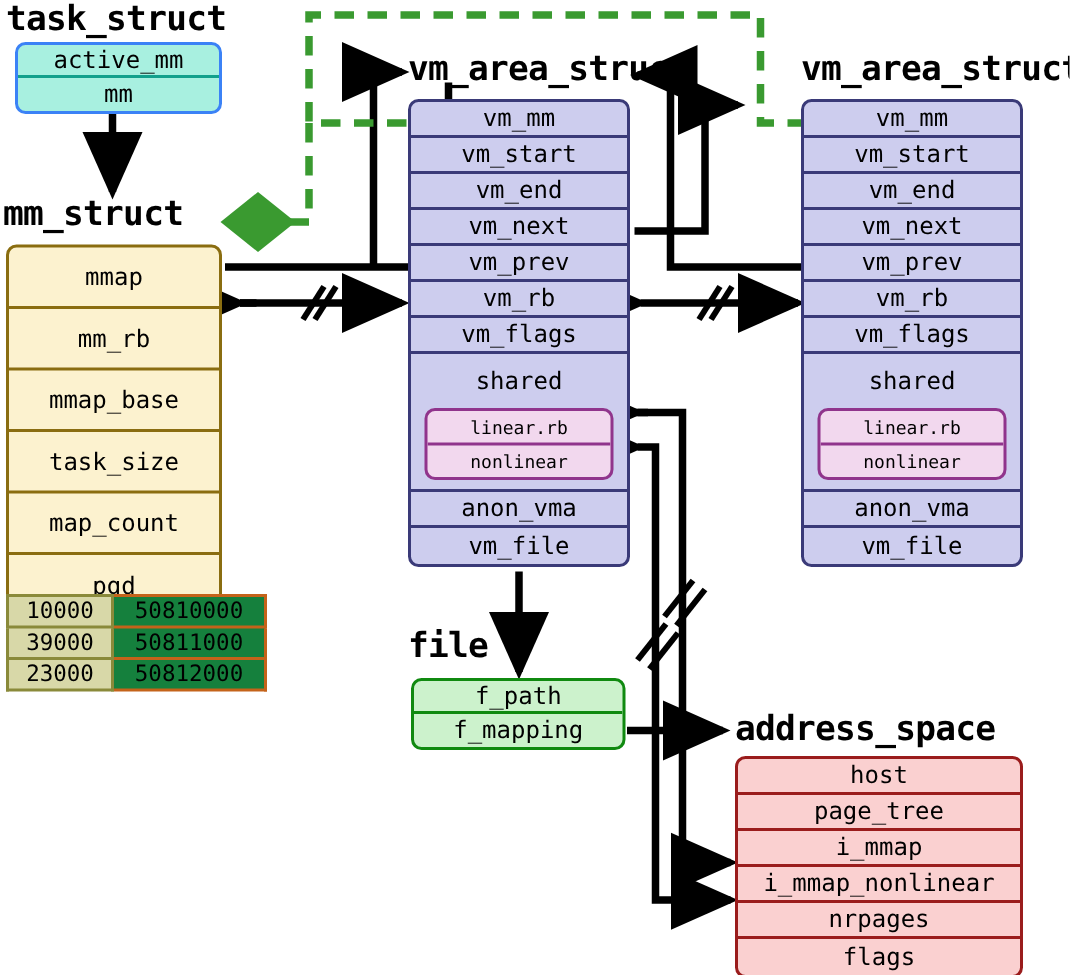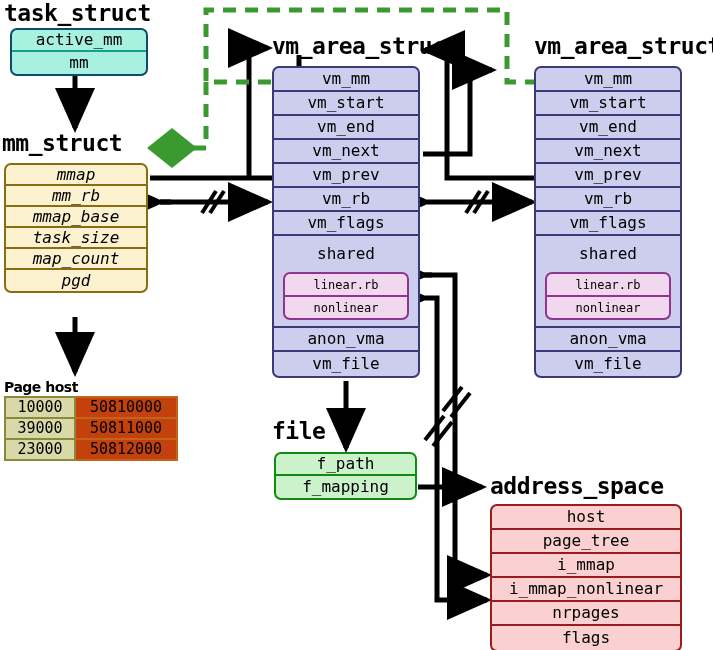--- a/index.html
+++ b/index.html
@@ -40,27 +40,27 @@
     font-family: "DejaVu Sans Mono", monospace;
     font-size: 16px;
     color: #000;
     line-height: 1;
     display: flex;
     align-items: center;
     justify-content: center;
   }
 
   
-  .s-task { border: 2px solid #0c4a6e; background: #a8f0e0; }
+  .s-task { border: 2px solid #3b82f6; background: #a8f0e0; }
   .s-task .row { border-bottom: 2px solid #12a08c; height: 22px; }
   .s-task .row:last-child { border-bottom: none; }
 
   
   .s-mm { border: 2px solid #8a6d10; background: #fcf2cf; }
-  .s-mm .row { border-bottom: 2px solid #8a6d10; height: 21px; font-style: italic; }
+  .s-mm .row { border-bottom: 2px solid #8a6d10; height: 41px; }
   .s-mm .row:last-child { border-bottom: none; }
 
   
   .s-vma { border: 2px solid #3a3a78; background: #cdcdee; }
   .s-vma .row { border-bottom: 2px solid #3a3a78; height: 24px; }
   .s-vma .row:last-child { border-bottom: none; }
   .s-vma .row.shared-row {
     flex-direction: column;
     height: auto;
     padding-bottom: 6px;
@@ -101,21 +101,21 @@
     font-size: 15px;
   }
   .ptable td {
     border: 2px solid #b35a1a;
     padding: 0 5px;
     height: 19px;
     text-align: center;
     line-height: 1;
   }
   .ptable td.k { background: #d8d8a8; border-color:#8a8a3a; min-width:58px; }
-  .ptable td.v { background: #c2410c; border-color:#c4631a; min-width:90px; }
+  .ptable td.v { background: #15803d; border-color:#c4631a; min-width:90px; }
 </style>
 </head>
 <body>
 
 <div class="canvas">
 
   <svg class="wires" viewBox="0 0 713 650">
     <defs>
       <marker id="ah" markerWidth="9" markerHeight="9" refX="8" refY="4.5" orient="auto">
         <path d="M0,0.5 L9,4.5 L0,8.5 Z" fill="#000"></path>

